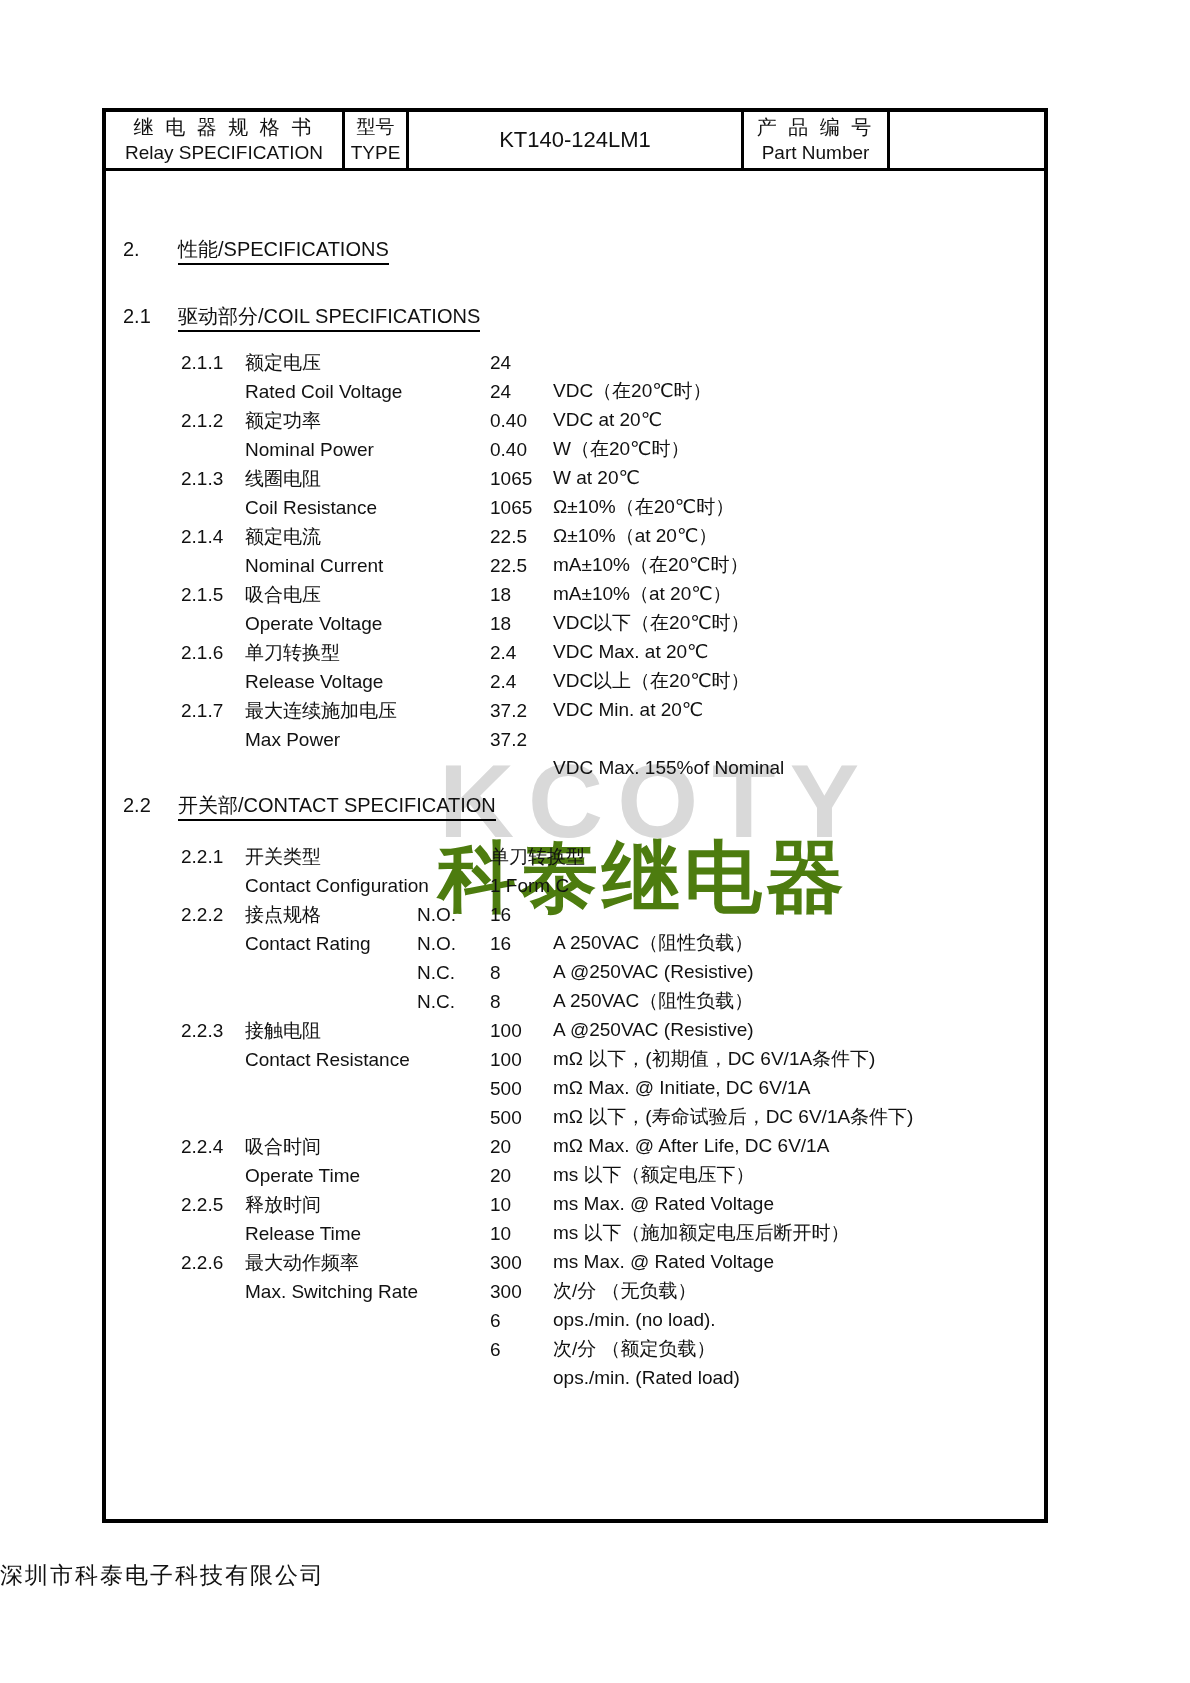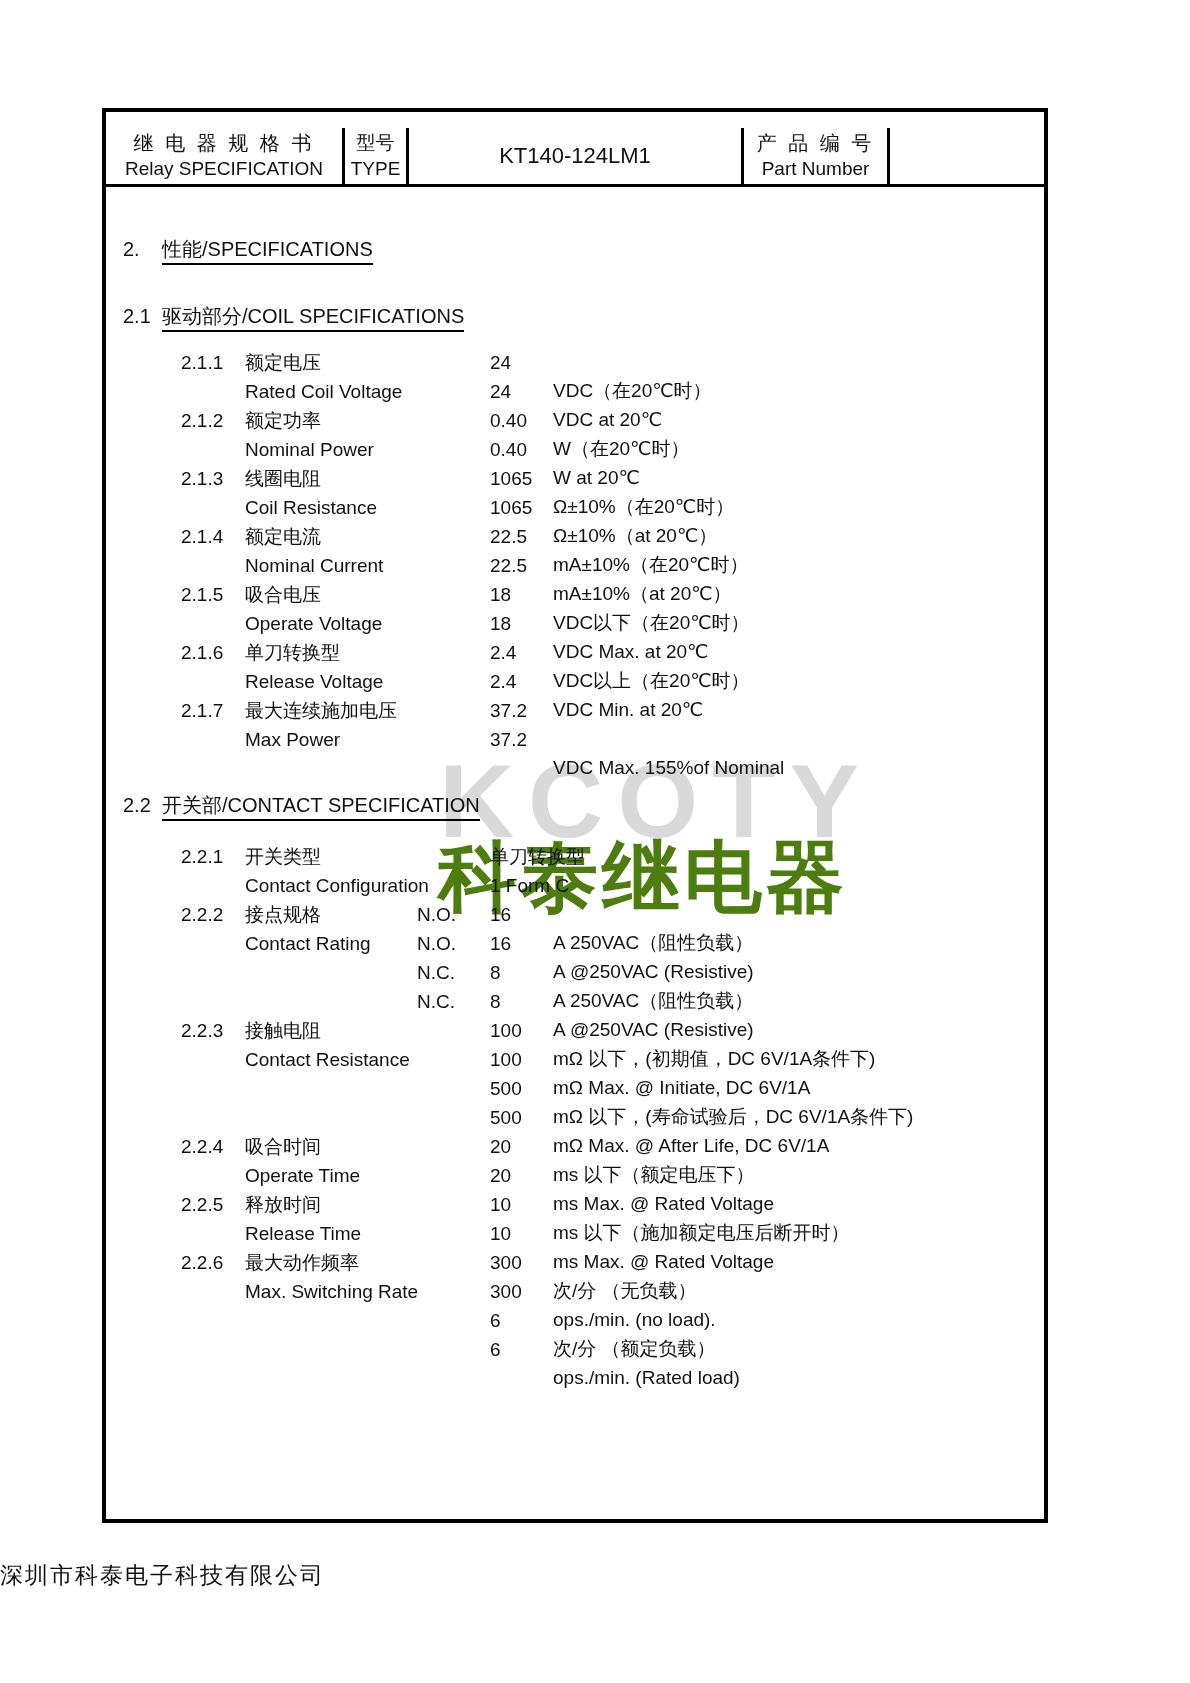--- a/index.html
+++ b/index.html
@@ -15,34 +15,34 @@
   .watermark{position:absolute;z-index:0;white-space:nowrap;}
   .wm-en{left:439px;top:742px;font-size:104px;font-weight:bold;letter-spacing:14px;color:#d9d9d9;}
   .wm-cn{left:438px;top:826px;font-size:78px;font-weight:bold;letter-spacing:4px;color:#4d7c0f;}
 
   
   .doc-frame{
     position:absolute;z-index:1;
     left:102px;top:108px;width:946px;height:1415px;
     border:4px solid #000;box-sizing:border-box;
   }
-  .doc-header{display:flex;height:59px;border-bottom:3px solid #000;box-sizing:border-box;margin-top:16px;}
+  .doc-header{display:flex;height:59px;border-bottom:3px solid #000;box-sizing:border-box;}
   .hcell{display:flex;flex-direction:column;justify-content:center;align-items:center;
          box-sizing:border-box;line-height:26px;font-size:19px;white-space:nowrap;}
   .hc1{width:239px;border-right:3px solid #000;}
   .hc2{width:64px;border-right:3px solid #000;}
   .hc3{width:335px;border-right:3px solid #000;font-size:22px;}
   .hc4{width:146px;border-right:3px solid #000;}
   .hc5{flex:1;}
   .cn-spaced{letter-spacing:3px;font-size:20px;}
 
   
   .h-sec{position:absolute;left:0;width:100%;font-size:20px;line-height:26px;white-space:nowrap;}
   .h-sec .sec-num{position:absolute;left:17px;}
-  .h-sec .sec-title{position:absolute;left:56px;border-bottom:2px solid #000;padding-bottom:1px;}
+  .h-sec .sec-title{position:absolute;left:72px;border-bottom:2px solid #000;padding-bottom:1px;}
   .h2{top:124px;}
   .h21{top:191px;}
   .h22{top:680px;}
 
   
   .spec-lines{position:absolute;left:75px;right:4px;}
   .l21{top:238px;}
   .l22{top:732px;}
   .spec-line{display:flex;height:29px;font-size:19px;line-height:25px;white-space:nowrap;}
   .spec-line span{display:block;overflow:visible;}

